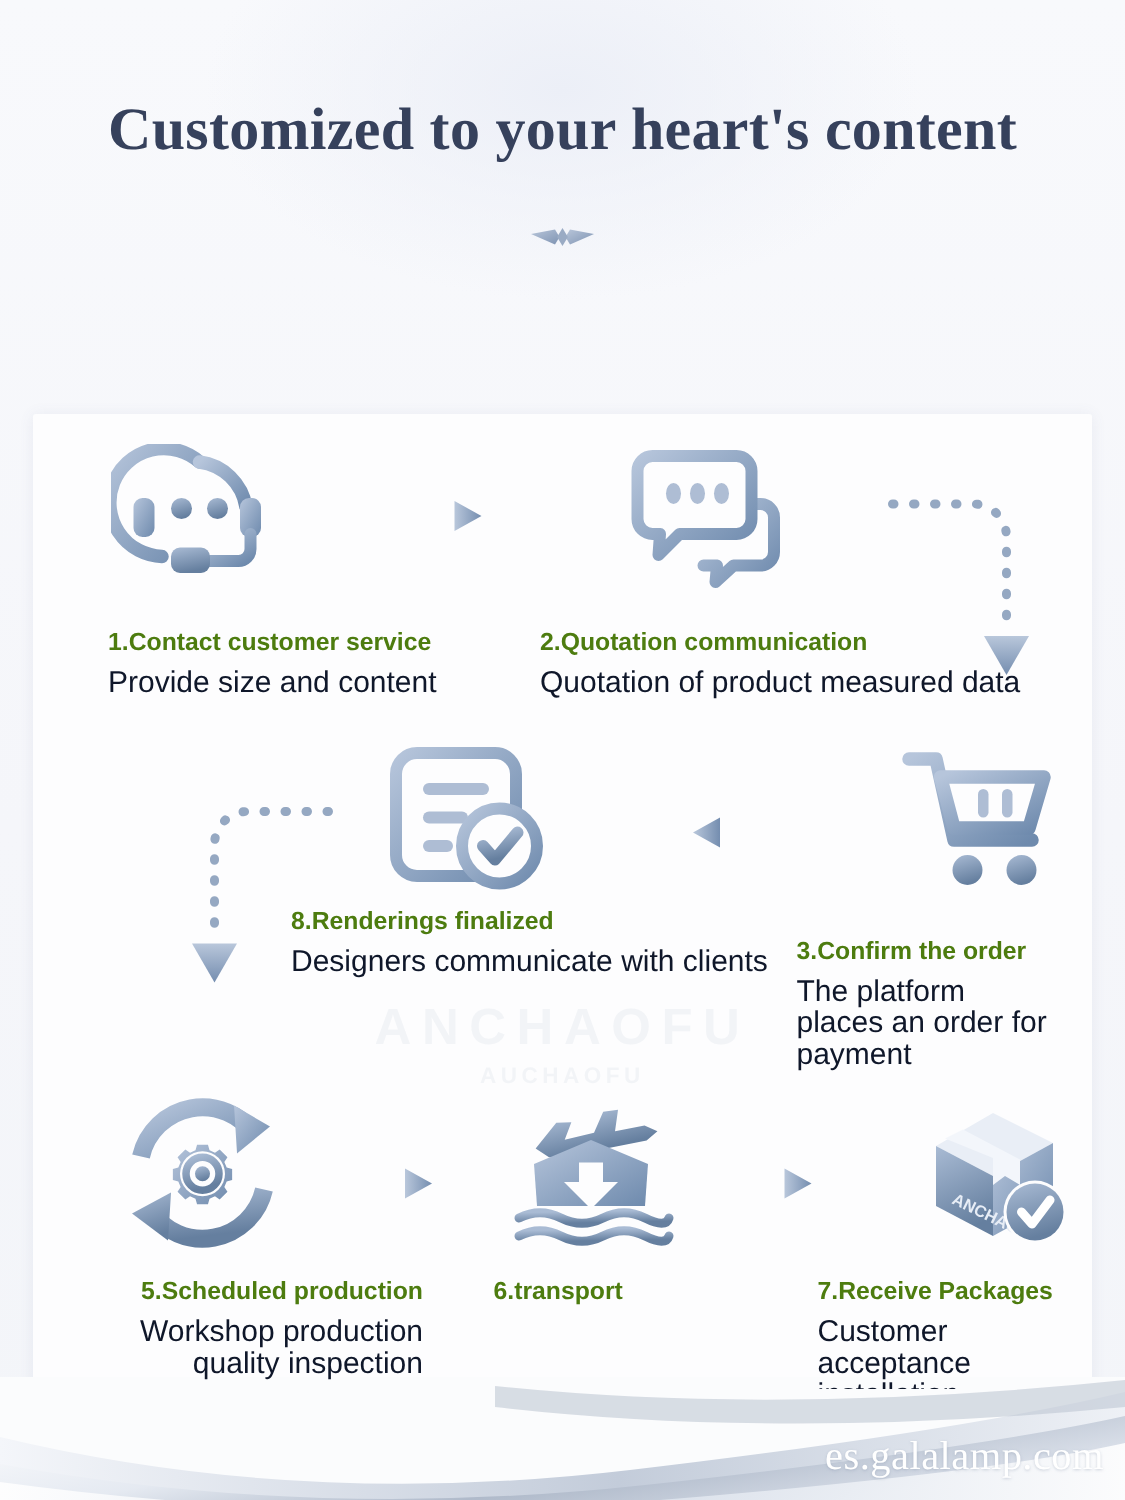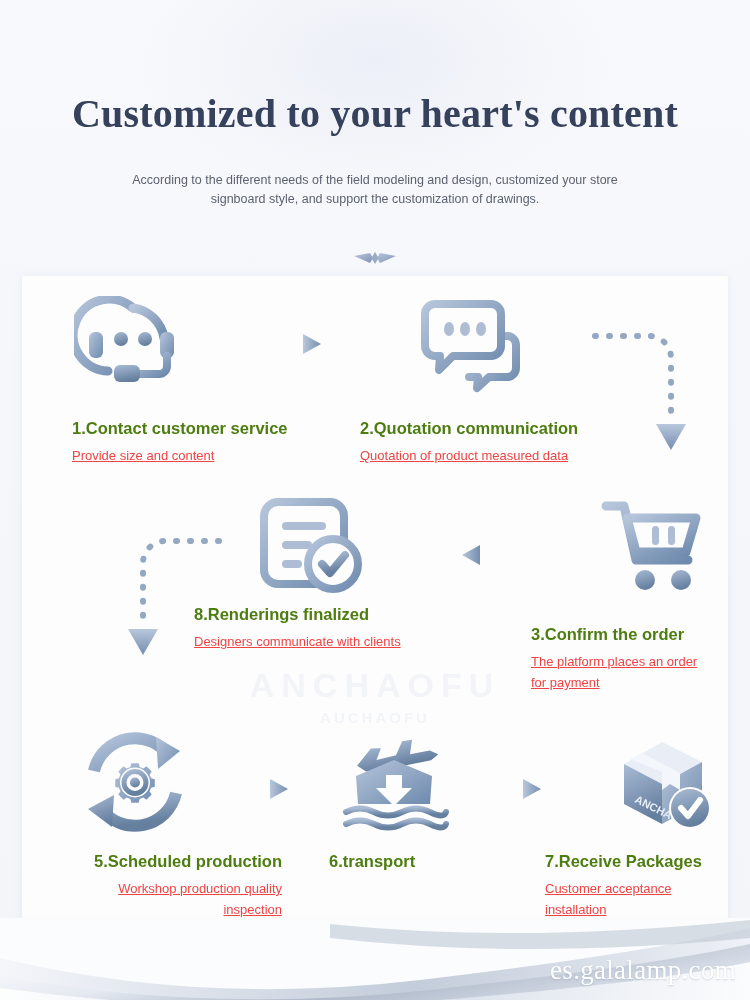--- a/index.html
+++ b/index.html
@@ -15,21 +15,21 @@
 
   .page {
     position: absolute;
     inset: 0;
     background:
       radial-gradient(ellipse 340px 200px at 375px 60px, #eceff7 0%, rgba(236,239,247,0) 70%),
       linear-gradient(180deg, #f8f9fc 0%, #f5f6fa 55%, #f3f5f9 100%);
   }
 
   
-  .header { padding-top: 90px; text-align: center; position: relative; z-index: 3; }
+  .header { padding-top: 62px; text-align: center; position: relative; z-index: 3; }
 
   .title {
     font-family: "Liberation Serif", serif;
     font-size: 40px;
     font-weight: 700;
     color: #36415c;
     letter-spacing: .2px;
   }
 
   .subtitle {
@@ -79,24 +79,23 @@
 
   .step { position: absolute; }
   .step-title {
     font-size: 16.5px;
     font-weight: 700;
     color: #4d7c0f;
     white-space: nowrap;
   }
   .step-desc {
     margin-top: 7px;
-    font-size: 13px;
+    font-size: 20px;
     line-height: 21px;
-    color: #ef4444;
-    text-decoration: underline;
+    color: #0f172a;
   }
 
   .icon-wrap { position: absolute; }
 
   
   .arrow { position: absolute; }
 
   
   .footer {
     position: absolute;
@@ -115,24 +114,20 @@
     text-shadow: 0 1px 2px rgba(120,135,160,.35);
   }
 </style>
 </head>
 <body>
 
 <div class="page">
 
   <div class="header">
     <div class="title">Customized to your heart's content</div>
-    <div class="subtitle">
-      <div>According to the different needs of the field modeling and design, customized your store</div>
-      <div>signboard style, and support the customization of drawings.</div>
-    </div>
 
     <div class="divider">
       <svg width="44" height="22" viewBox="0 0 44 22">
         <defs>
           <linearGradient id="ornG" x1="0" y1="0" x2="1" y2="1">
             <stop offset="0%" stop-color="#b9c6da"></stop>
             <stop offset="100%" stop-color="#7e93b2"></stop>
           </linearGradient>
         </defs>
         <path d="M1 9 L17 6 L20 11 L17 16 Z" fill="url(#ornG)"></path>

